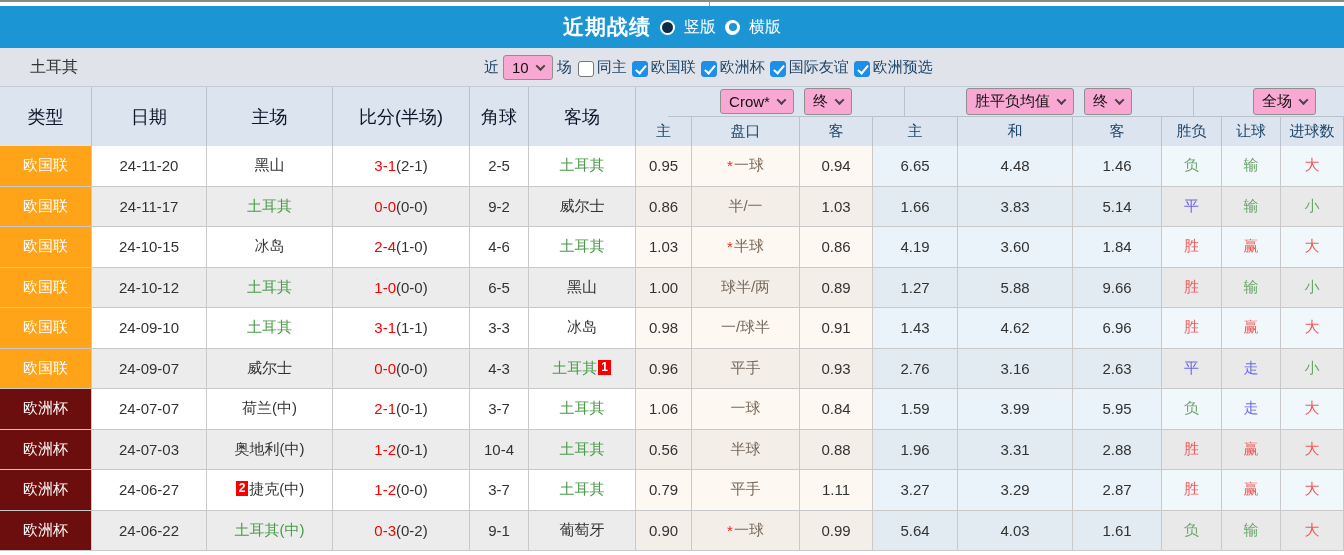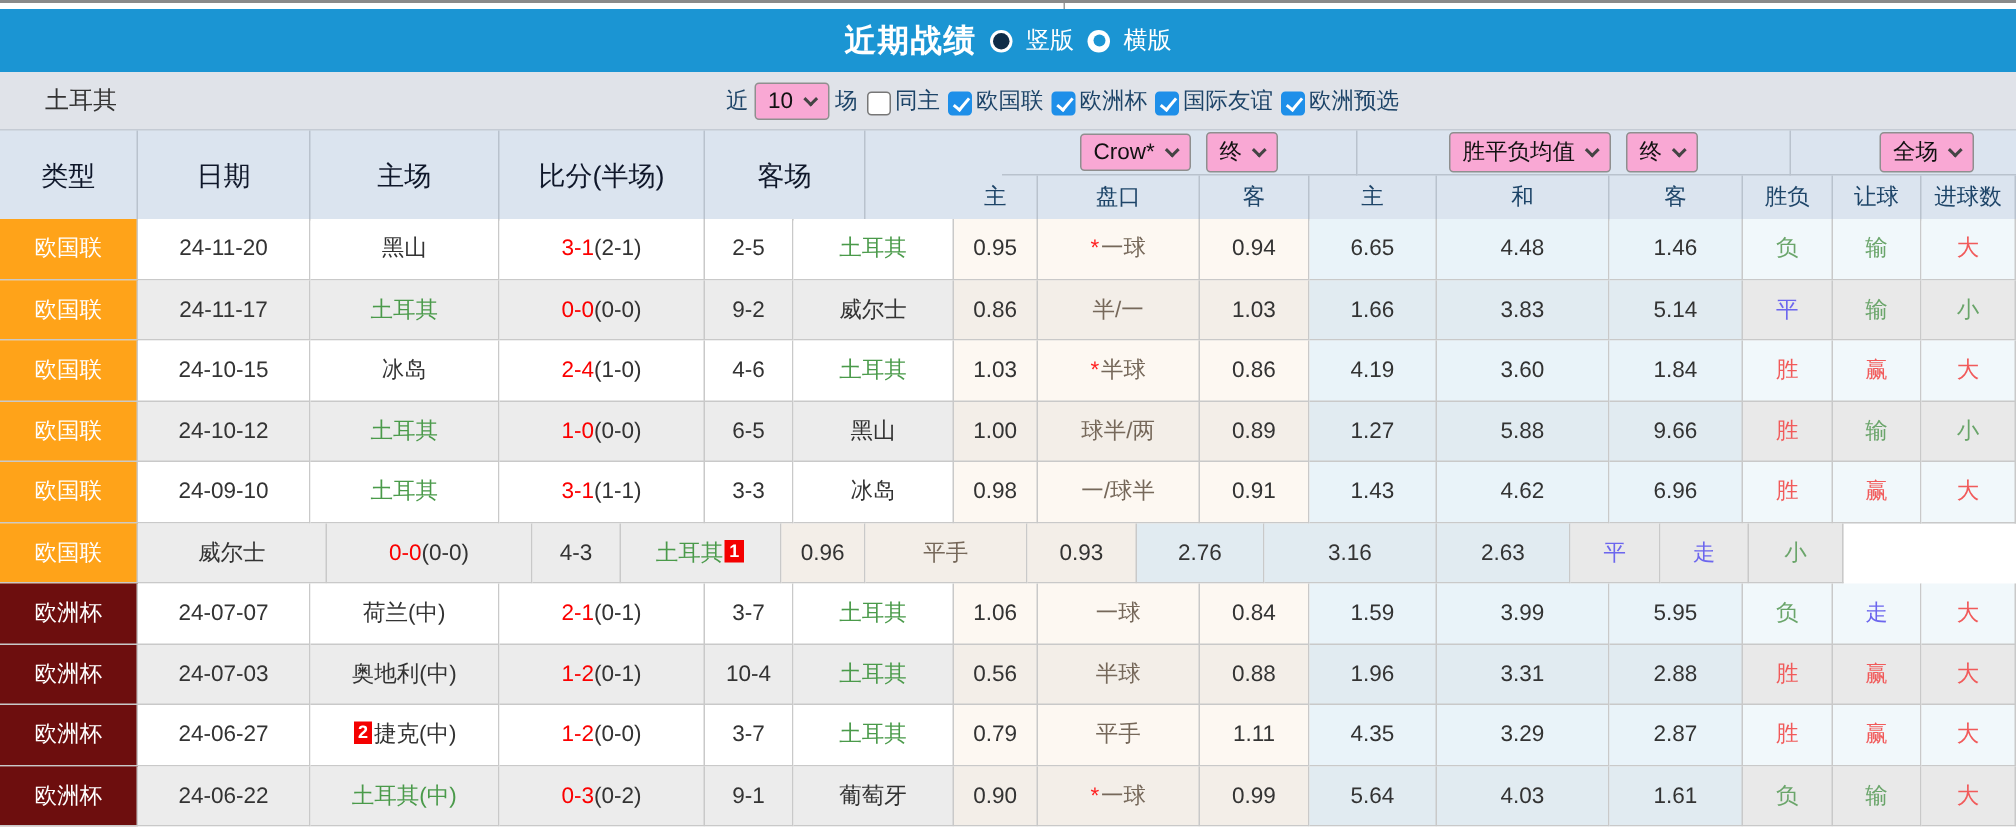--- a/index.html
+++ b/index.html
@@ -120,20 +120,21 @@
         </span>
     </div>
   </div>
 
   <div id="thead">
     <div class="main-headers">
       <div class="hcell c0">类型</div>
       <div class="hcell c1">日期</div>
       <div class="hcell c2">主场</div>
       <div class="hcell c3">比分(半场)</div>
+      <div class="hcell c4">角球</div>
       <div class="hcell c5">客场</div>
     </div>
     <div class="group-band">
       <div class="gcell g1">
         <span class="selectbox">
           <span>Crow*</span>
           <span class="chev"></span>
         </span>
         <span class="selectbox">
           <span>终</span>
@@ -328,20 +329,21 @@
         </div>
         <div class="cell c13 res">
           <span class="res-red">赢</span>
         </div>
         <div class="cell c14 res">
           <span class="res-red">大</span>
         </div>
       </div>
       <div class="row even">
         <div class="cell c0 type-badge orange">欧国联</div>
+        <div class="cell c1">24-09-07</div>
         <div class="cell c2">
           <span>威尔士</span>
         </div>
         <div class="cell c3">
           <span class="score-main">0-0</span>
           <span class="score-half">(0-0)</span>
         </div>
         <div class="cell c4">4-3</div>
         <div class="cell c5">
           <span class="team-green">土耳其</span>
@@ -442,21 +444,21 @@
         </div>
         <div class="cell c4">3-7</div>
         <div class="cell c5">
           <span class="team-green">土耳其</span>
         </div>
         <div class="cell c6 odds">0.79</div>
         <div class="cell c7 odds">
           <span class="line-text">平手</span>
         </div>
         <div class="cell c8 odds">1.11</div>
-        <div class="cell c9 mean">4.35</div>
+        <div class="cell c9 mean">3.27</div>
         <div class="cell c10 mean">3.29</div>
         <div class="cell c11 mean">2.87</div>
         <div class="cell c12 res">
           <span class="res-red">胜</span>
         </div>
         <div class="cell c13 res">
           <span class="res-red">赢</span>
         </div>
         <div class="cell c14 res">
           <span class="res-red">大</span>

